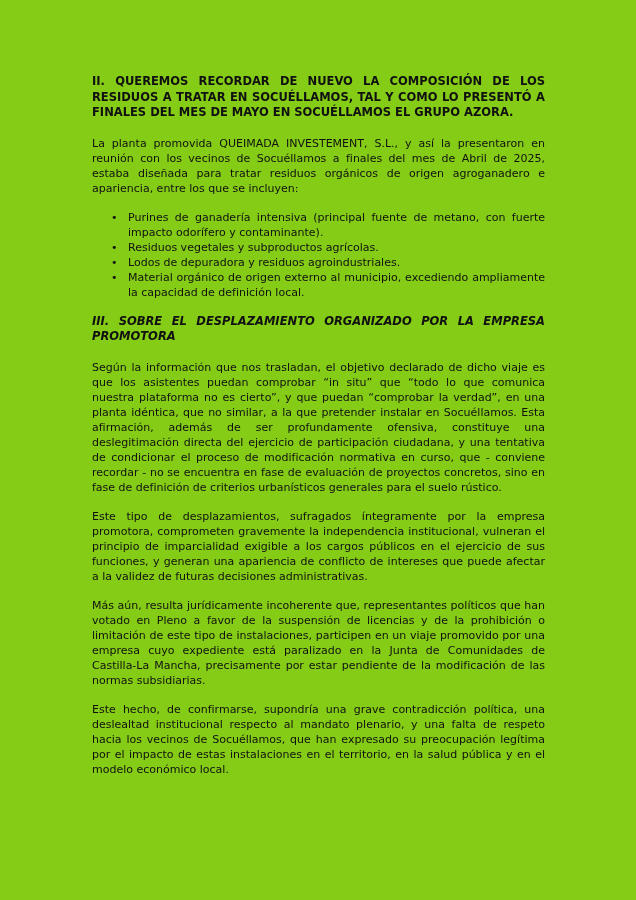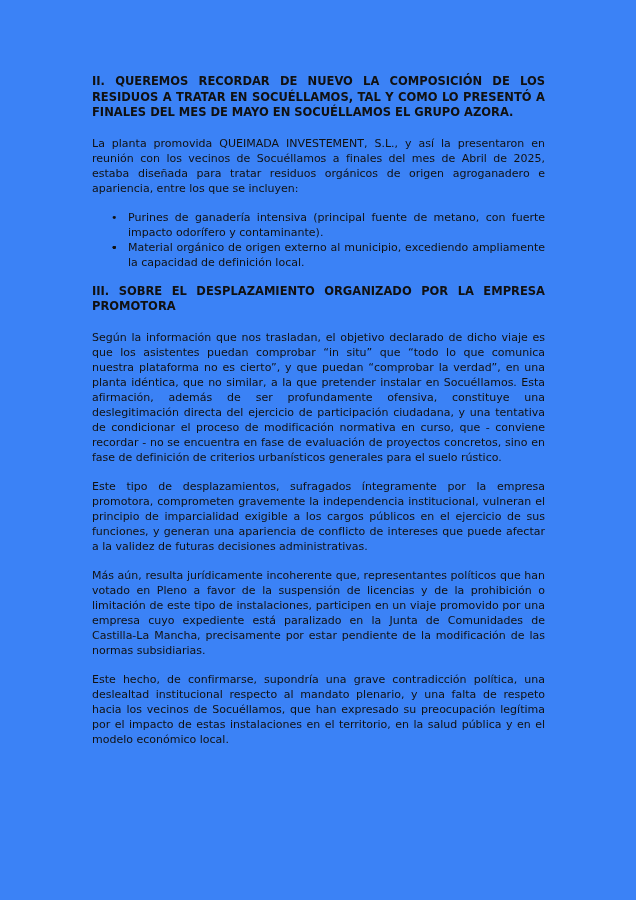--- a/index.html
+++ b/index.html
@@ -4,37 +4,38 @@
 <style>
   html, body {
     margin: 0;
     padding: 0;
     background: #ffffff;
   }
   .page {
     width: 636px;
     height: 900px;
     box-sizing: border-box;
-    background: #3b82f6;
+    background: #84cc16;
     padding: 74px 91px 0 92px;
     font-family: "DejaVu Sans", "Liberation Sans", sans-serif;
     font-size: 11px;
     line-height: 15px;
     color: #111111;
     overflow: hidden;
   }
   .heading {
     font-weight: bold;
     font-size: 11.5px;
     line-height: 15.5px;
     text-align: justify;
     margin: 0 0 15px 0;
   }
   .heading--later {
     margin-top: 6px;
+    font-style: italic;
   }
   .para {
     text-align: justify;
     margin: 0 0 14px 0;
   }
   .bullet-list {
     list-style: none;
     margin: 0 0 14px 0;
     padding: 0 0 0 36px;
     text-align: justify;
@@ -58,23 +59,25 @@
 
   <p class="para">La planta promovida QUEIMADA INVESTEMENT, S.L., y así la presentaron en reunión con los vecinos de Socuéllamos a finales del mes de Abril de 2025, estaba diseñada para tratar residuos orgánicos de origen agroganadero e apariencia, entre los que se incluyen:</p>
 
   <ul class="bullet-list">
     <li>
       <span class="bullet-dot">•</span>
       <span>Purines de ganadería intensiva (principal fuente de metano, con fuerte impacto odorífero y contaminante).</span>
     </li>
     <li>
       <span class="bullet-dot">•</span>
+      <span>Residuos vegetales y subproductos agrícolas.</span>
     </li>
     <li>
       <span class="bullet-dot">•</span>
+      <span>Lodos de depuradora y residuos agroindustriales.</span>
     </li>
     <li>
       <span class="bullet-dot">•</span>
       <span>Material orgánico de origen externo al municipio, excediendo ampliamente la capacidad de definición local.</span>
     </li>
   </ul>
 
   <div class="heading heading--later">III. SOBRE EL DESPLAZAMIENTO ORGANIZADO POR LA EMPRESA PROMOTORA</div>
 
   <p class="para">Según la información que nos trasladan, el objetivo declarado de dicho viaje es que los asistentes puedan comprobar “in situ” que “todo lo que comunica nuestra plataforma no es cierto”, y que puedan “comprobar la verdad”, en una planta idéntica, que no similar, a la que pretender instalar en Socuéllamos. Esta afirmación, además de ser profundamente ofensiva, constituye una deslegitimación directa del ejercicio de participación ciudadana, y una tentativa de condicionar el proceso de modificación normativa en curso, que - conviene recordar - no se encuentra en fase de evaluación de proyectos concretos, sino en fase de definición de criterios urbanísticos generales para el suelo rústico.</p>

